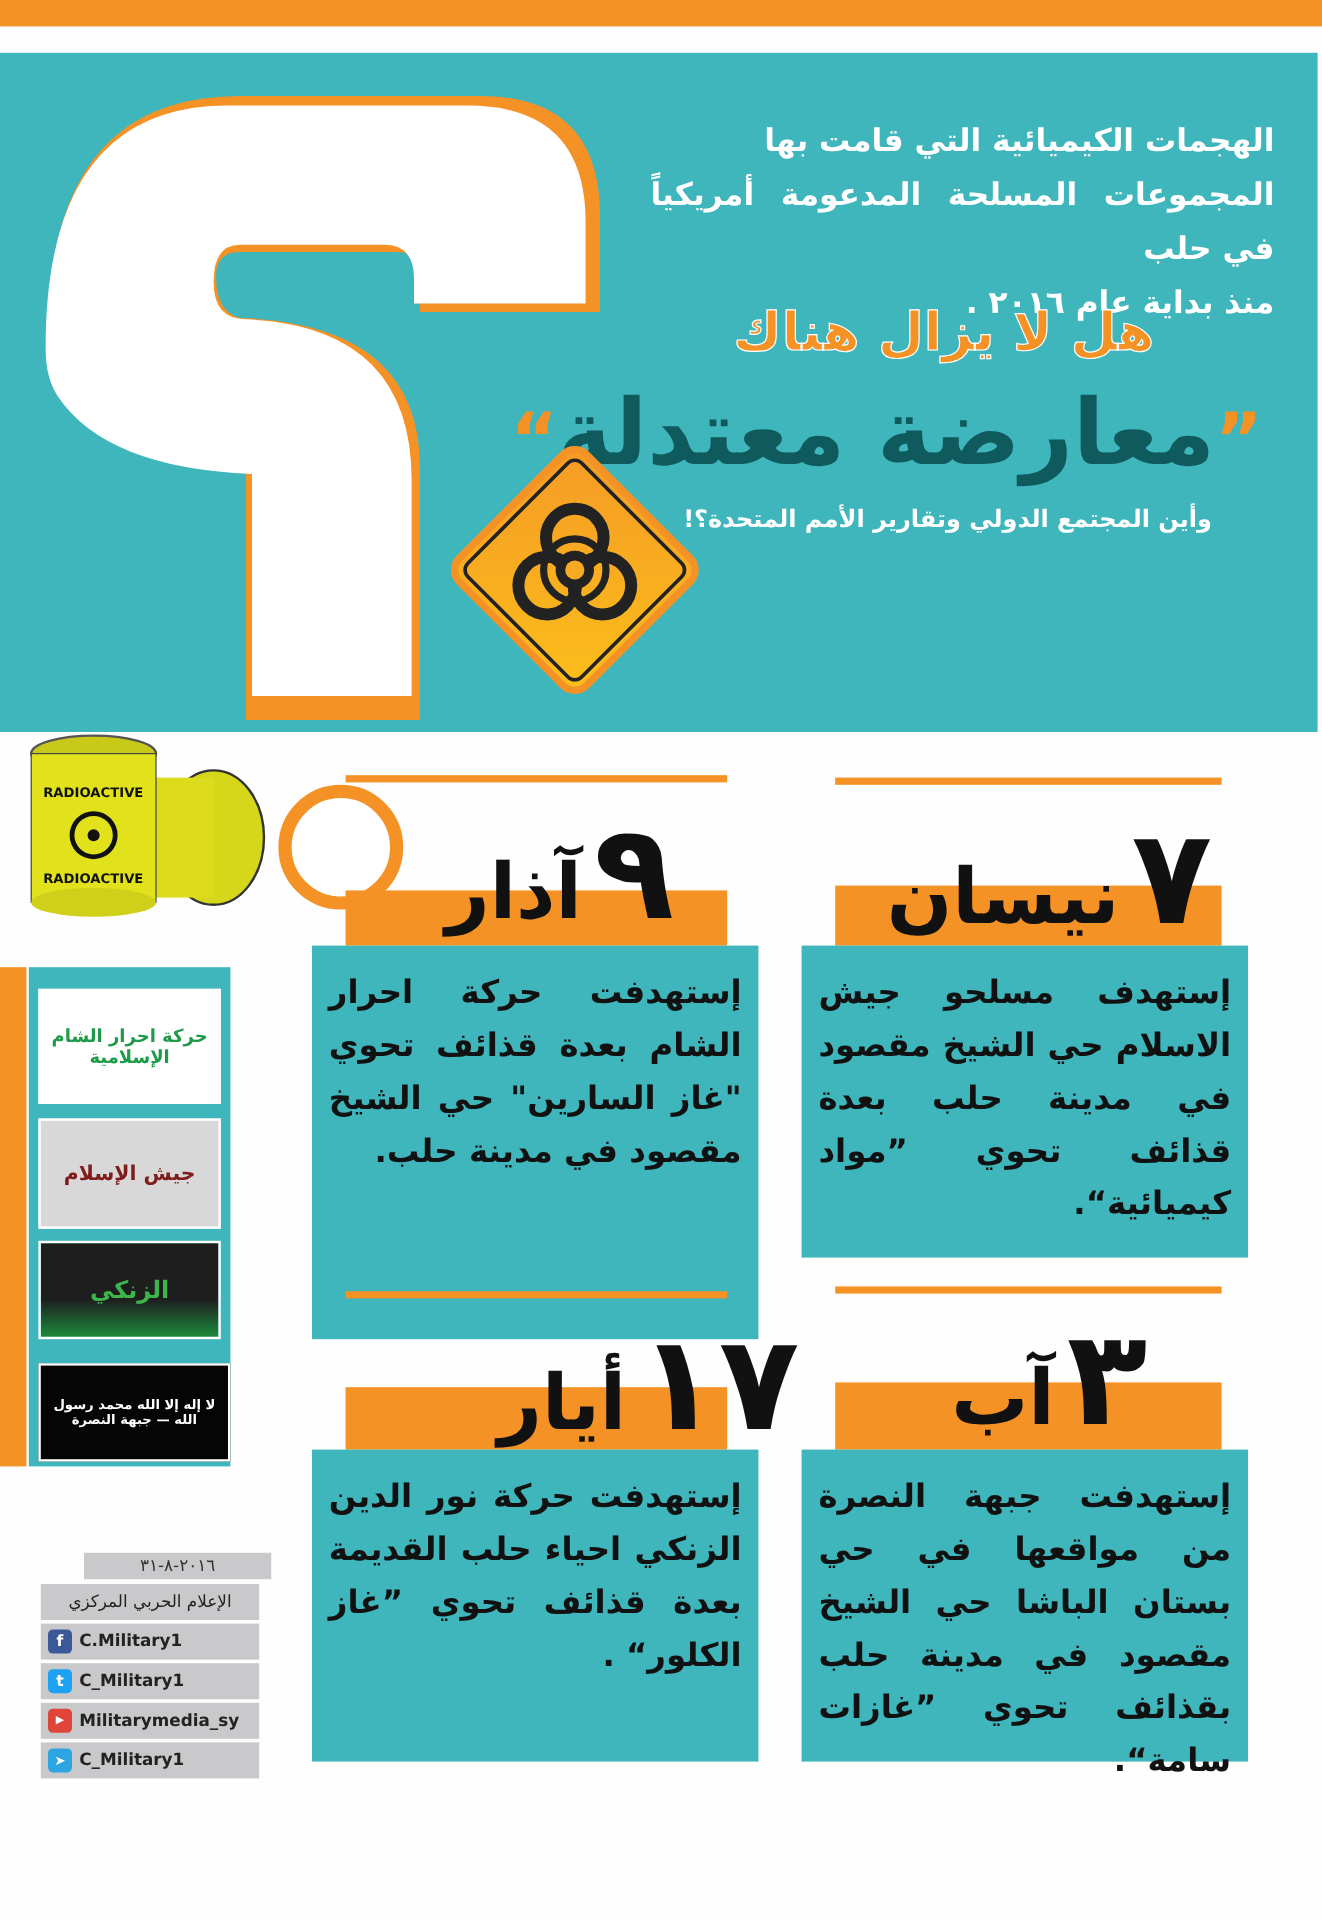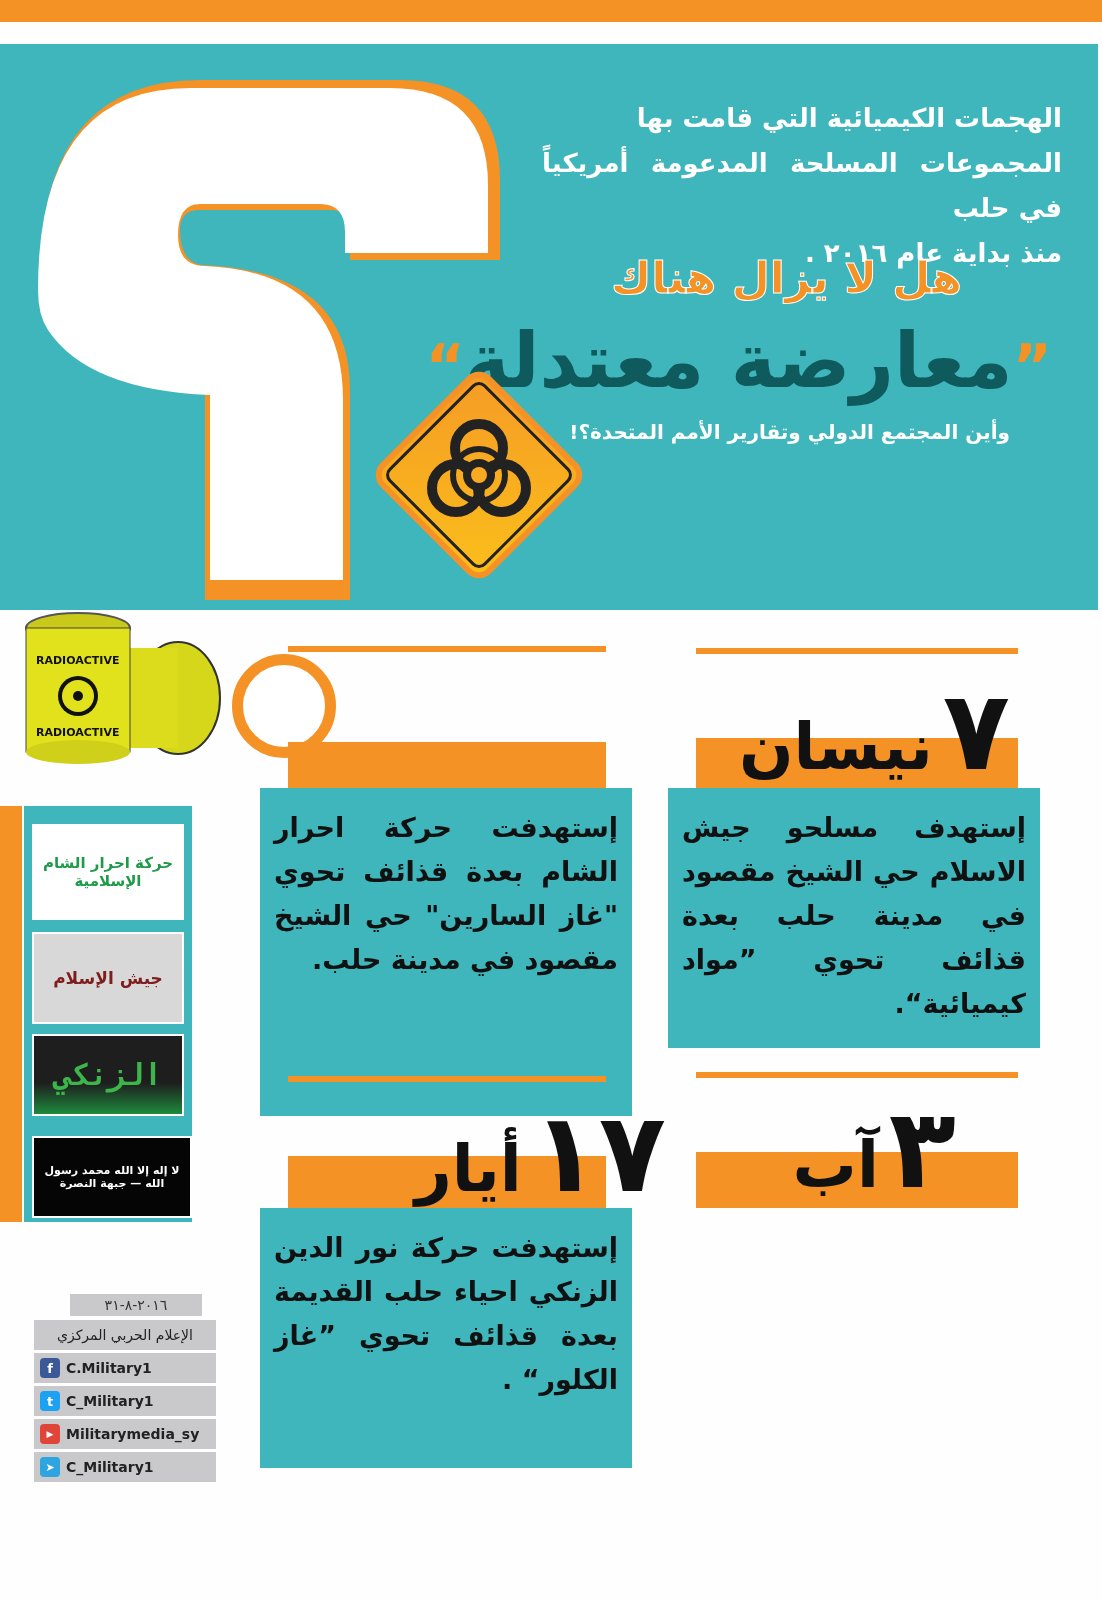--- a/index.html
+++ b/index.html
@@ -21,21 +21,21 @@
   .card .band{position:absolute;background:#f59226;}
   .card .date{position:absolute;direction:rtl;font-weight:bold;color:#111;white-space:nowrap;}
   .card .date .num{font-size:110px;line-height:110px;}
   .card .date .month{font-size:64px;line-height:110px;margin-right:10px;}
   .card .body{position:absolute;background:#3fb5bc;}
   .card .body p{margin:0;padding:18px 14px 0 14px;direction:rtl;text-align:justify;text-align-last:right;font-weight:bold;font-size:27px;line-height:44px;color:#111;}
   .side-orange{left:0;top:806px;width:22px;height:416px;background:#f59226;}
   .logos{left:24px;top:806px;width:168px;height:416px;background:#3fb5bc;}
   .logo{position:absolute;left:8px;width:148px;border:2px solid #fff;display:flex;align-items:center;justify-content:center;font-weight:bold;direction:rtl;}
   .social{left:34px;top:1294px;width:182px;}
-  .soc-date{margin-left:36px;width:132px;height:22px;background:#c9c9cb;text-align:center;font-size:14px;line-height:22px;color:#333;}
+  .soc-date{margin-left:36px;width:156px;height:22px;background:#c9c9cb;text-align:center;font-size:14px;line-height:22px;color:#333;}
   .soc-org{margin-top:4px;height:30px;background:#c9c9cb;text-align:center;font-size:14px;line-height:30px;direction:rtl;color:#222;}
   .soc-row{margin-top:3px;height:30px;background:#c9c9cb;display:flex;align-items:center;padding-left:6px;font-weight:bold;font-size:14px;color:#222;}
   .soc-ico{width:20px;height:20px;border-radius:4px;margin-right:6px;display:flex;align-items:center;justify-content:center;color:#fff;font-size:13px;font-weight:bold;}
 </style>
 </head>
 <body>
 
 <div class="abs top-orange"></div>
 <div class="abs hero"></div>
 
@@ -95,45 +95,49 @@
   <div class="band" style="left:28px;top:90px;width:322px;height:50px;"></div>
   <div class="date" style="right:30px;top:28px;"><span class="num">٧</span><span class="month">نيسان</span></div>
   <div class="body" style="left:0;top:140px;width:372px;height:260px;">
       <p>إستهدف مسلحو جيش الاسلام حي الشيخ مقصود في مدينة حلب بعدة قذائف تحوي ”مواد كيميائية“.</p>
     </div>
 </div>
 
 <div class="card" style="left:260px;top:646px;width:372px;height:402px;">
   <div class="rule" style="left:28px;top:0;width:318px;"></div>
   <div class="band" style="left:28px;top:96px;width:318px;height:46px;"></div>
+  <div class="date" style="right:70px;top:26px;"><span class="num">٩</span><span class="month">آذار</span></div>
   <div class="body" style="left:0;top:142px;width:372px;height:328px;">
       <p>إستهدفت حركة احرار الشام بعدة قذائف تحوي "غاز السارين" حي الشيخ مقصود في مدينة حلب.</p>
     </div>
 </div>
 
 <div class="card" style="left:668px;top:1072px;width:348px;height:396px;">
   <div class="rule" style="left:28px;top:0;width:322px;"></div>
   <div class="band" style="left:28px;top:80px;width:322px;height:56px;"></div>
   <div class="date" style="right:60px;top:22px;"><span class="num">٣</span><span class="month">آب</span></div>
+  <div class="body" style="left:0;top:136px;width:372px;height:260px;">
+      <p>إستهدفت جبهة النصرة من مواقعها في حي بستان الباشا حي الشيخ مقصود في مدينة حلب بقذائف تحوي ”غازات سامة“.</p>
+    </div>
 </div>
 
 <div class="card" style="left:260px;top:1076px;width:436px;height:392px;">
   <div class="rule" style="left:28px;top:0;width:318px;"></div>
   <div class="band" style="left:28px;top:80px;width:318px;height:52px;"></div>
   <div class="date" style="right:30px;top:22px;"><span class="num">١٧</span><span class="month">أيار</span></div>
   <div class="body" style="left:0;top:132px;width:372px;height:260px;">
       <p>إستهدفت حركة نور الدين الزنكي احياء حلب القديمة بعدة قذائف تحوي ”غاز الكلور“ .</p>
     </div>
 </div>
 
 <div class="abs side-orange"></div>
 <div class="abs logos">
   <div class="logo" style="top:18px;height:92px;background:#fff;color:#1f9a48;font-size:15px;text-align:center;">حركة احرار الشام الإسلامية</div>
   <div class="logo" style="top:126px;height:88px;background:#d8d8d8;color:#7f1d1d;font-size:17px;">جيش الإسلام</div>
-  <div class="logo" style="top:228px;height:78px;background:linear-gradient(#1e1e1e 60%,#1d8a3c);color:#3cb54a;font-size:30px;font-family:Liberation Mono, monospace;">الزنكي</div>
+  <div class="logo" style="top:228px;height:78px;background:linear-gradient(#1e1e1e 60%,#1d8a3c);color:#3cb54a;font-size:20px;">الزنكي</div>
   <div class="logo" style="top:330px;height:78px;background:#050505;color:#fff;font-size:11px;text-align:center;padding:0 4px;">لا إله إلا الله محمد رسول الله — جبهة النصرة</div>
 </div>
 
 <div class="abs social">
   <div class="soc-date">٢٠١٦-٨-٣١</div>
   <div class="soc-org">الإعلام الحربي المركزي</div>
   <div class="soc-row">
     <span class="soc-ico" style="background:#3b5998;">f</span>
     <span>C.Military1</span>
   </div>

